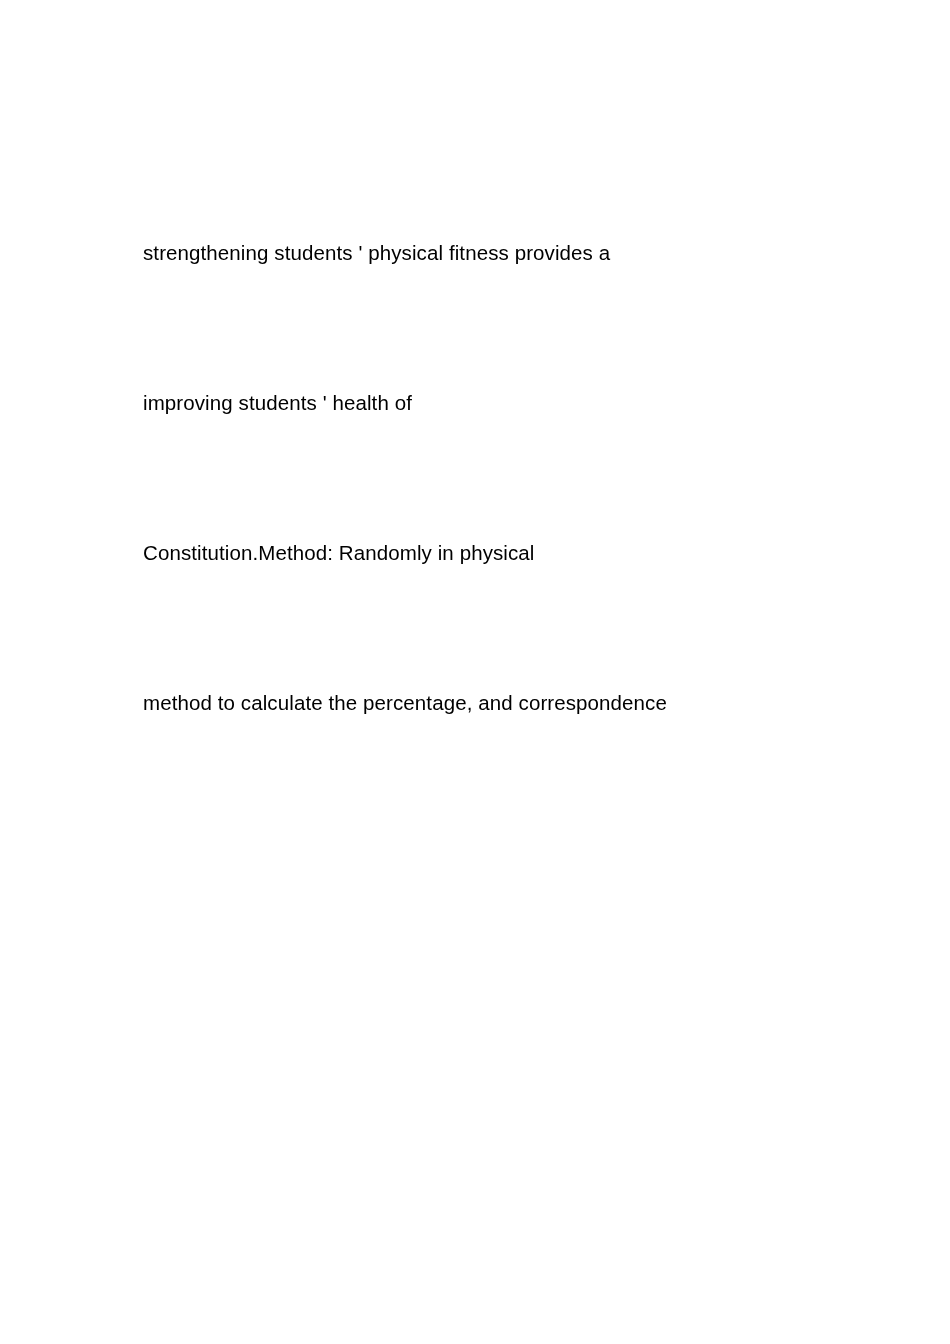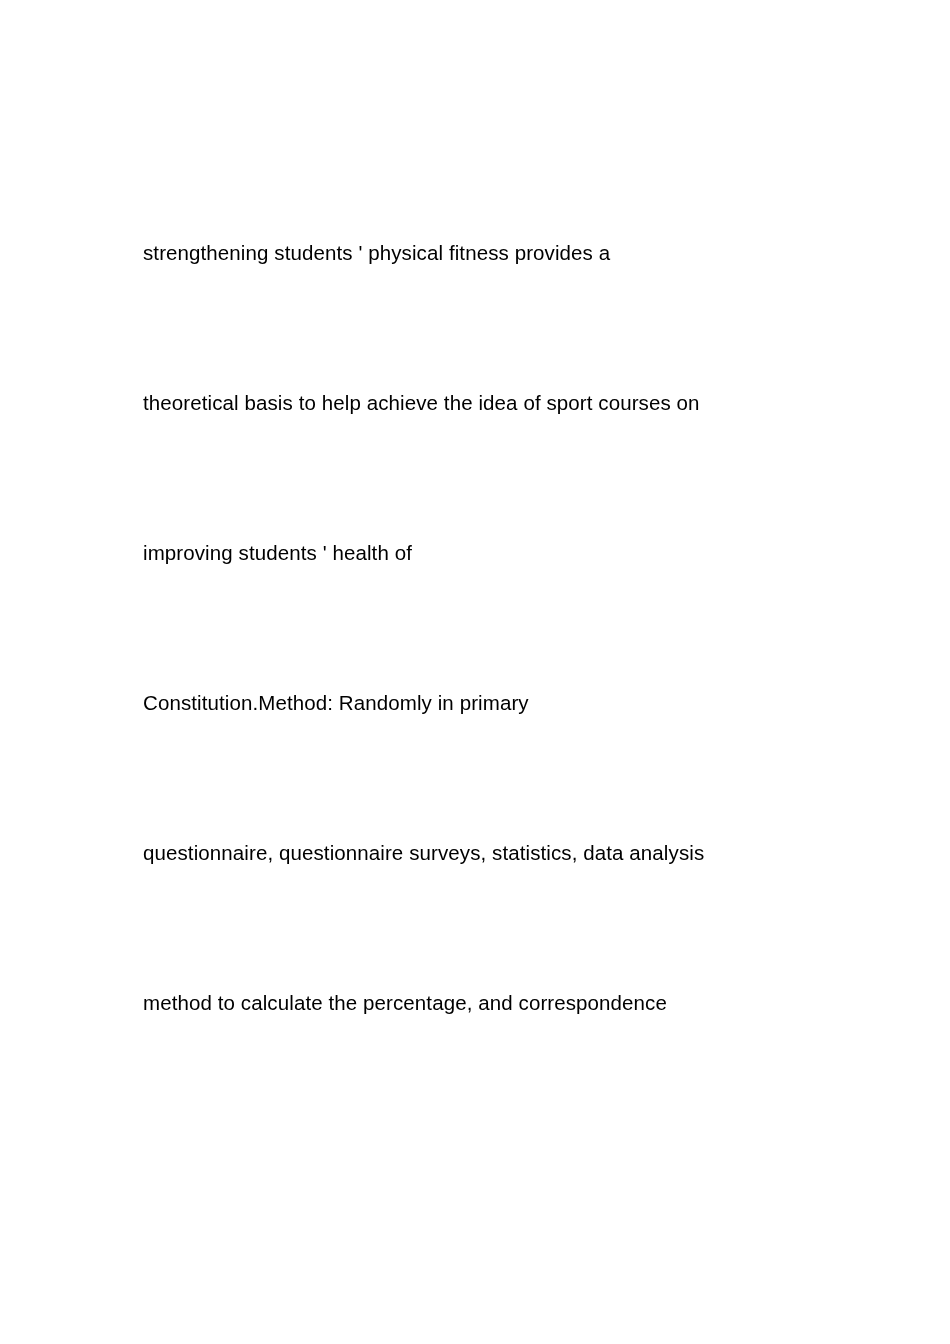--- a/index.html
+++ b/index.html
@@ -41,24 +41,22 @@
   }
 </style>
 </head>
 <body>
 
 <div class="page">
   <div class="content">
 
     <div class="abstract">
       <span class="ln">strengthening students ' physical fitness provides a</span>
-      <span class="ln">theoretical basis to help achieve the idea of sport courses on</span>
       <span class="ln">improving students ' health of</span>
-      <span class="ln">Constitution.Method: Randomly in primary</span>
-      <span class="ln">questionnaire, questionnaire surveys, statistics, data analysis</span>
+      <span class="ln">Constitution.Method: Randomly in physical</span>
       <span class="ln">method to calculate the percentage, and correspondence</span>
       
       
       
       
       
     </div>
 
   </div>
 </div>

